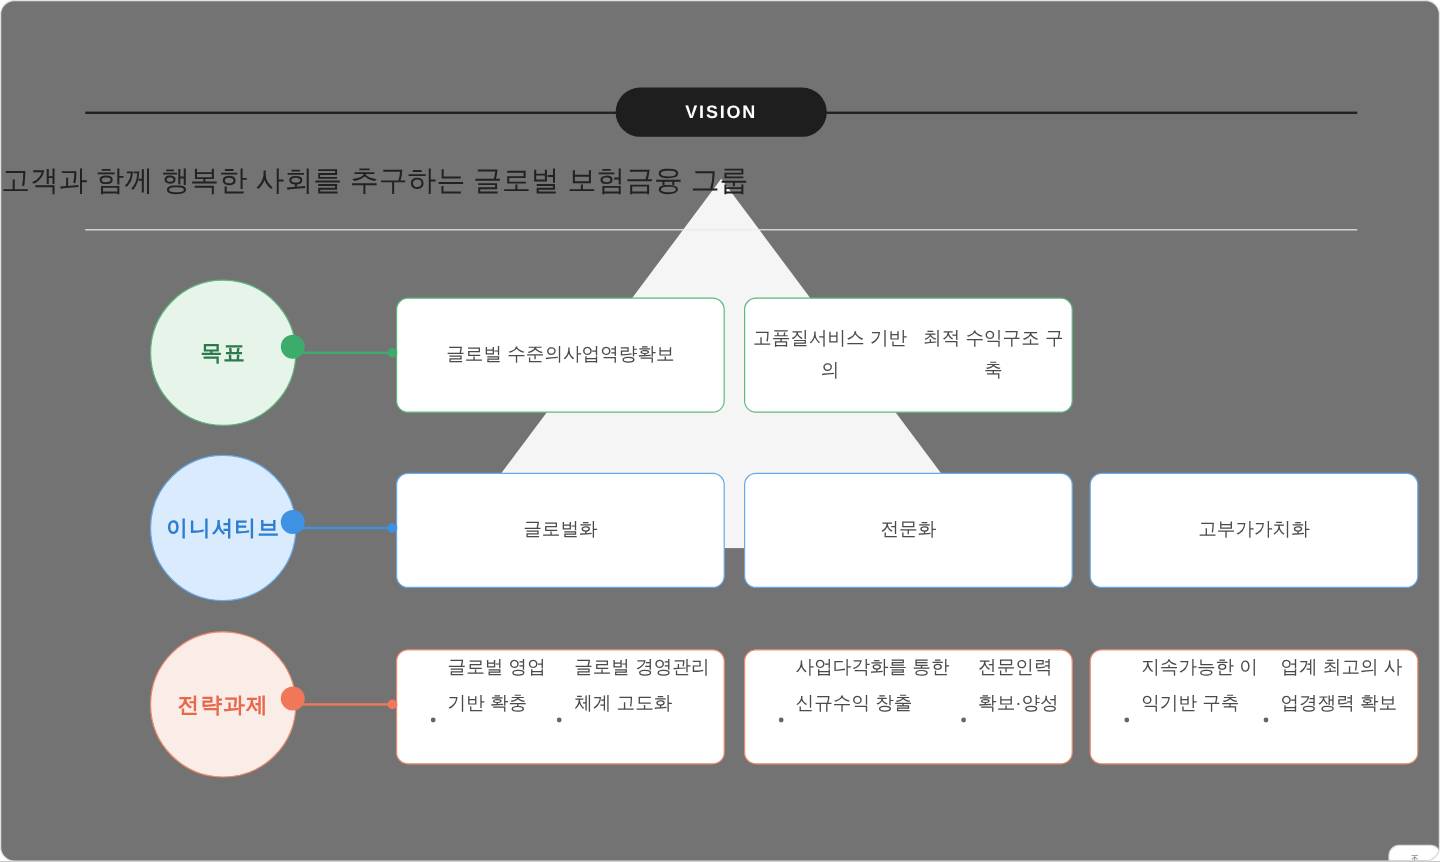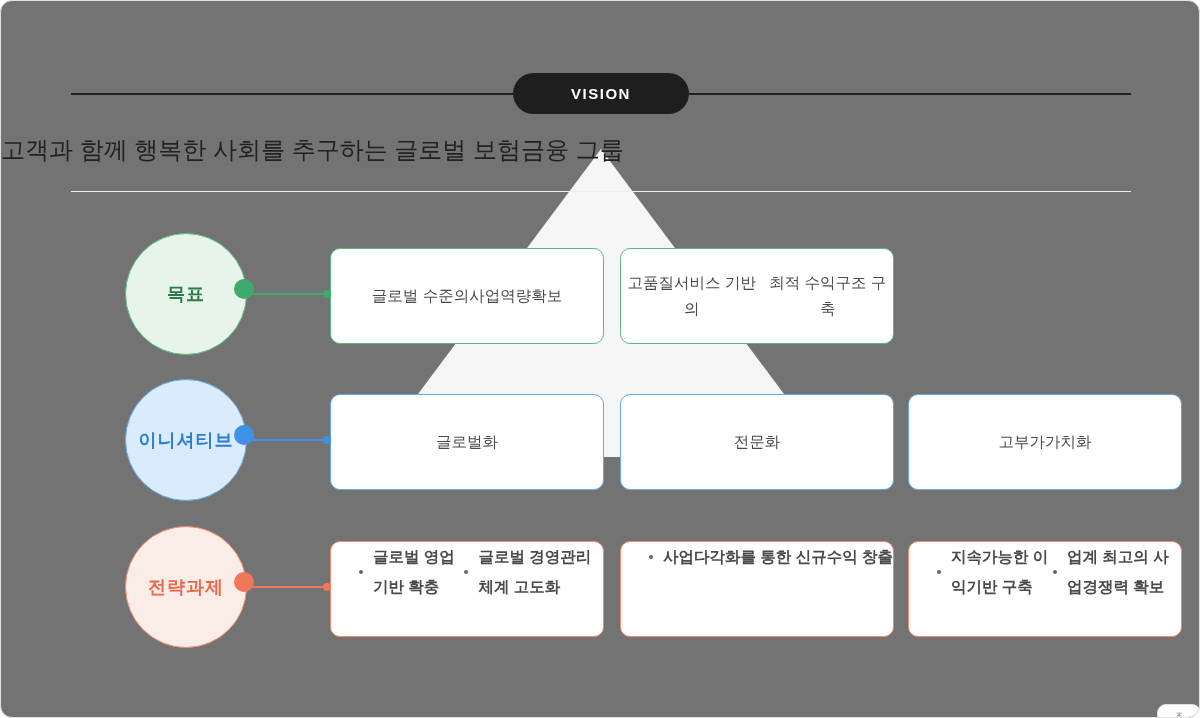--- a/index.html
+++ b/index.html
@@ -97,21 +97,21 @@
     text-align:center;
   }
   .box-1 { left:277px; }
   .box-2 { left:567px; }
   .box-3 { left:855px; }
 
   .box.bullets {
     align-items:flex-start; text-align:left;
     padding-left:28px; line-height:30px;
   }
-  .bullet-item { display:flex; align-items:center;font-weight:bold; }
+  .bullet-item { display:flex; align-items:flex-end; }
   .bullet-dot {
     width:4px; height:4px; border-radius:50%;
     background:#666; margin-right:10px; flex:0 0 auto;
   }
 
   
   .top-button {
     position:absolute; left:1156px; top:703px;
     width:44px; height:36px;
     background:#fff; border:1px solid #ddd; border-radius:9px;
@@ -187,20 +187,24 @@
         <span class="bullet-dot"></span>
         <span>글로벌 경영관리 체계 고도화</span>
       </div>
     </div>
 
     <div class="box box-2 bullets">
       <div class="bullet-item">
         <span class="bullet-dot"></span>
         <span>사업다각화를 통한 신규수익 창출</span>
       </div>
+      <div class="bullet-item">
+        <span class="bullet-dot"></span>
+        <span>전문인력 확보·양성</span>
+      </div>
     </div>
 
     <div class="box box-3 bullets">
       <div class="bullet-item">
         <span class="bullet-dot"></span>
         <span>지속가능한 이익기반 구축</span>
       </div>
       <div class="bullet-item">
         <span class="bullet-dot"></span>
         <span>업계 최고의 사업경쟁력 확보</span>

